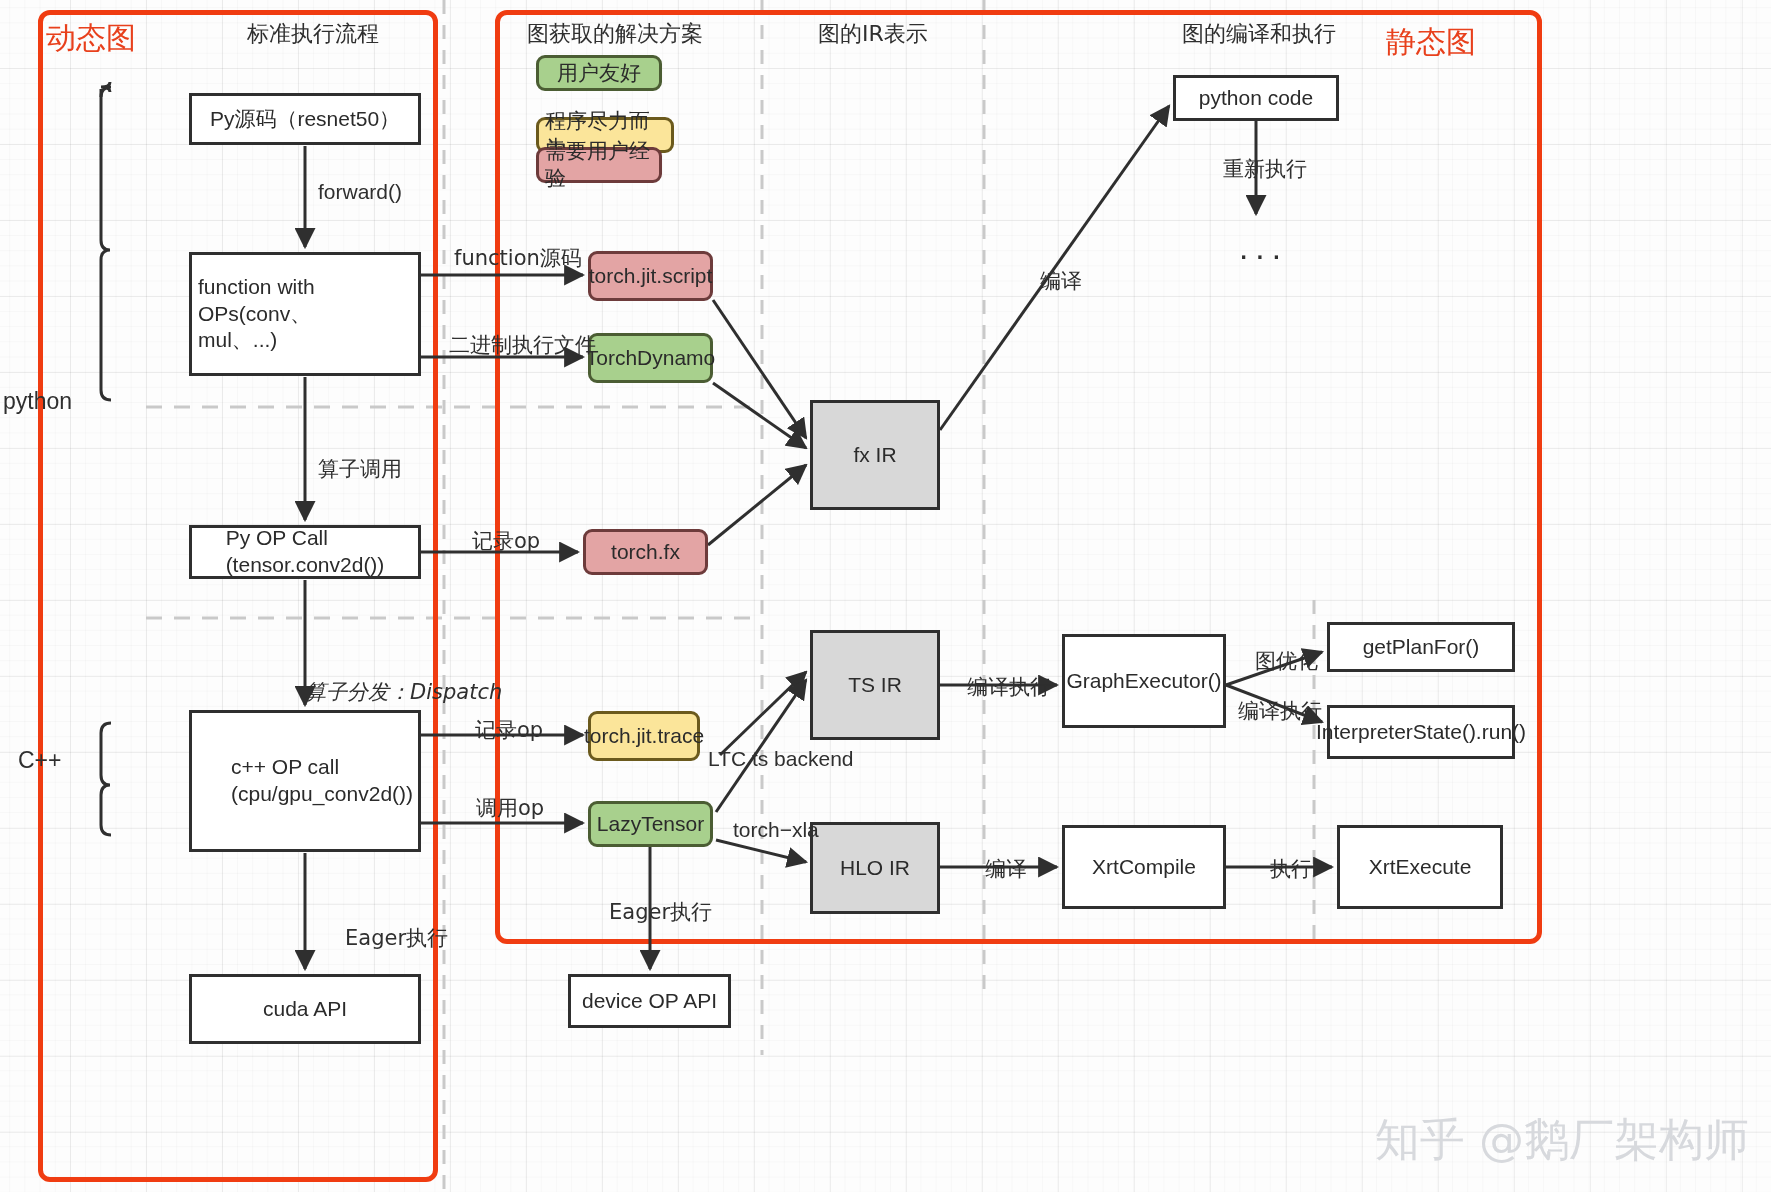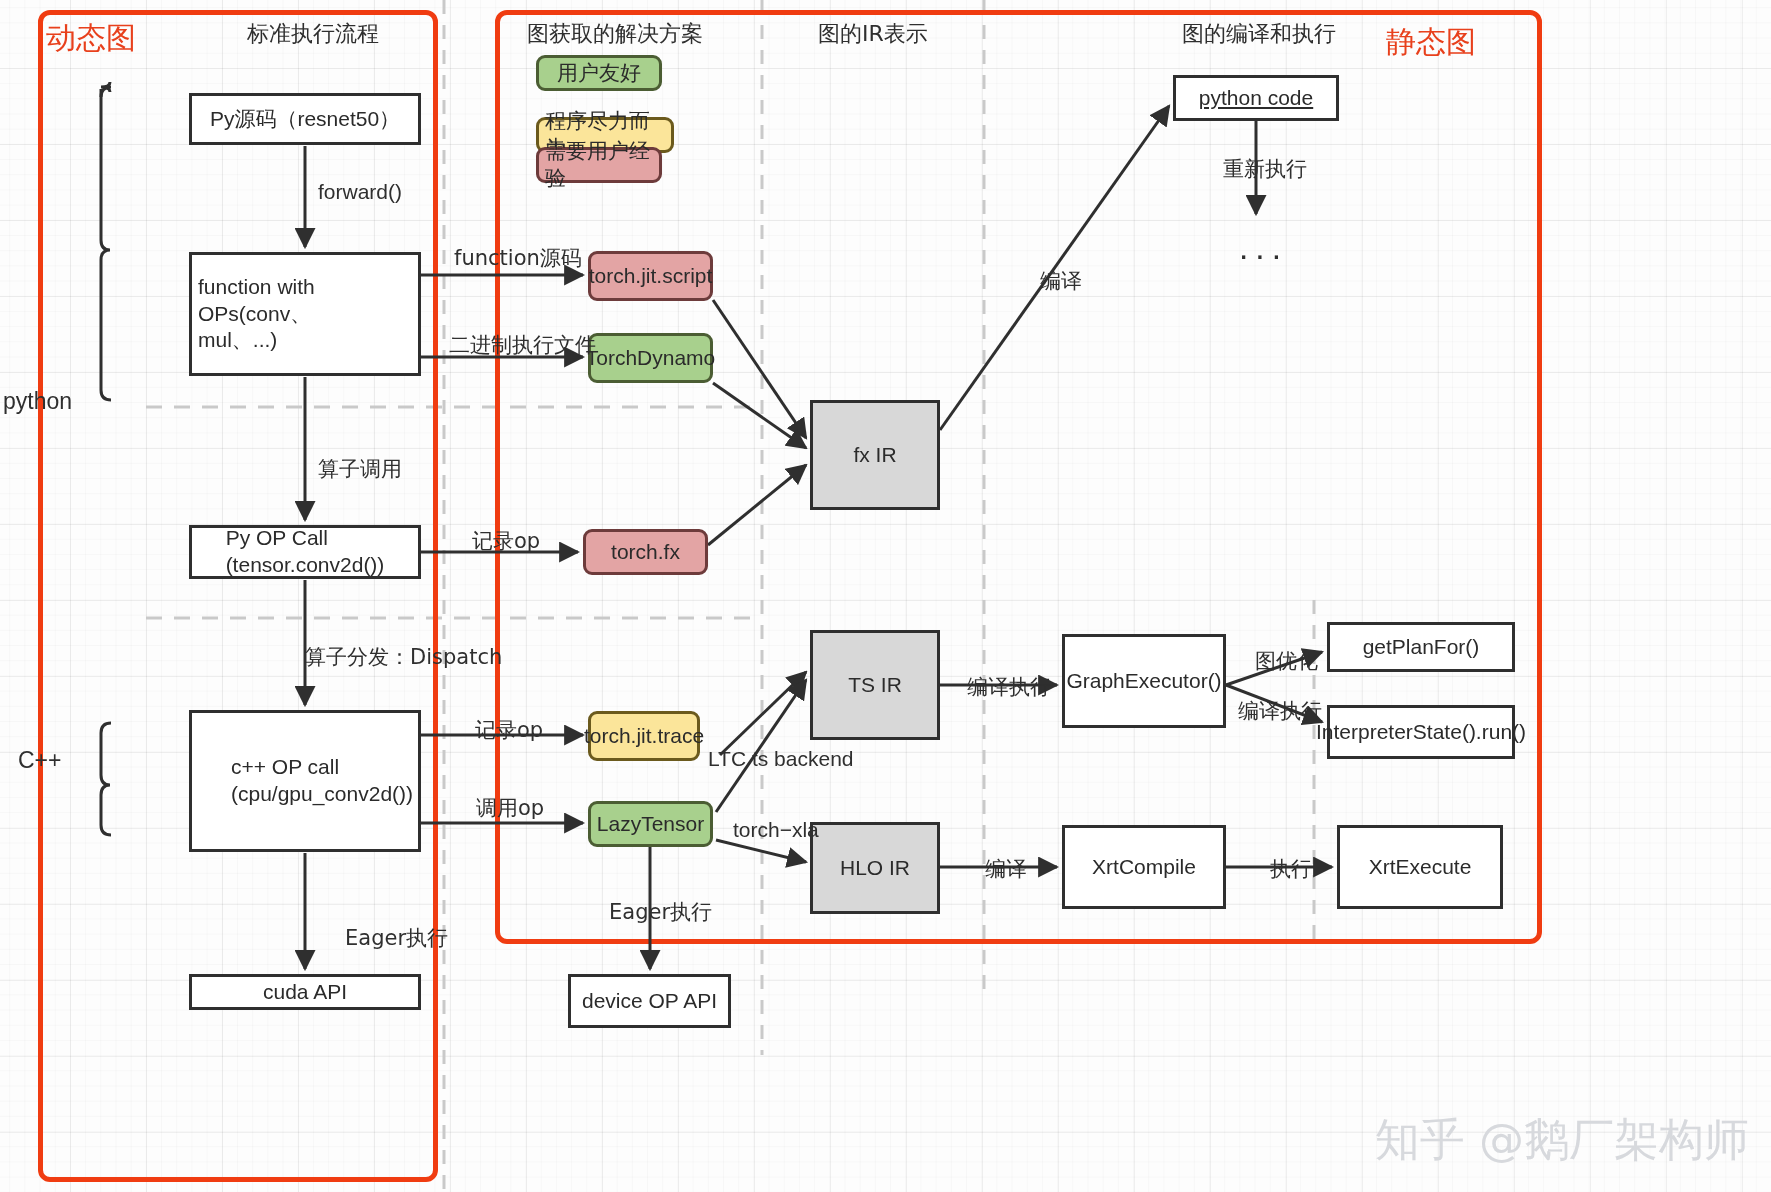--- a/index.html
+++ b/index.html
@@ -146,45 +146,45 @@
 mul、...)</span>
   </div>
   <div class="node plain" style="left:189px;top:525px;width:232px;height:54px;">
     <span style="white-space:pre-line;">Py OP Call
 (tensor.conv2d())</span>
   </div>
   <div class="node plain" style="left:189px;top:710px;width:232px;height:142px;padding-left:40px;">
     <span style="white-space:pre-line;">c++ OP call
 (cpu/gpu_conv2d())</span>
   </div>
-  <div class="node plain" style="left:189px;top:974px;width:232px;height:36px;">cuda API</div>
+  <div class="node plain" style="left:189px;top:974px;width:232px;height:70px;">cuda API</div>
   <div class="node plain" style="left:568px;top:974px;width:163px;height:54px;">device OP API</div>
 
   <div class="node rnd pink" style="left:588px;top:251px;width:125px;height:50px;">torch.jit.script</div>
   <div class="node rnd green" style="left:588px;top:333px;width:125px;height:50px;">TorchDynamo</div>
   <div class="node rnd pink" style="left:583px;top:529px;width:125px;height:46px;">torch.fx</div>
   <div class="node rnd yellow" style="left:588px;top:711px;width:112px;height:50px;">torch.jit.trace</div>
   <div class="node rnd green" style="left:588px;top:801px;width:125px;height:46px;">LazyTensor</div>
 
   <div class="node gray" style="left:810px;top:400px;width:130px;height:110px;">fx IR</div>
   <div class="node gray" style="left:810px;top:630px;width:130px;height:110px;">TS IR</div>
   <div class="node gray" style="left:810px;top:822px;width:130px;height:92px;">HLO IR</div>
 
-  <div class="node plain" style="left:1173px;top:75px;width:166px;height:46px;text-decoration:underline;">python code</div>
+  <div class="node plain" style="left:1173px;top:75px;width:166px;height:46px;">python code</div>
   <div class="node plain" style="left:1062px;top:634px;width:164px;height:94px;">GraphExecutor()</div>
   <div class="node plain" style="left:1327px;top:622px;width:188px;height:50px;">getPlanFor()</div>
   <div class="node plain" style="left:1327px;top:705px;width:188px;height:54px;">InterpreterState().run()</div>
   <div class="node plain" style="left:1062px;top:825px;width:164px;height:84px;">XrtCompile</div>
   <div class="node plain" style="left:1337px;top:825px;width:166px;height:84px;">XrtExecute</div>
 
   <div class="dots" style="left:1238px;top:235px;">···</div>
 
   <div class="lbl" style="left:318px;top:180px;">forward()</div>
   <div class="lbl cn" style="left:318px;top:455px;">算子调用</div>
-  <div class="lbl cn" style="left:305px;top:643px;">算子分发：Dispatch</div>
+  <div class="lbl cn" style="left:305px;top:678px;font-style:italic;">算子分发：Dispatch</div>
   <div class="lbl cn" style="left:345px;top:924px;">Eager执行</div>
   <div class="lbl cn" style="left:454px;top:244px;">function源码</div>
   <div class="lbl cn" style="left:449px;top:331px;">二进制执行文件</div>
   <div class="lbl cn" style="left:472px;top:527px;">记录op</div>
   <div class="lbl cn" style="left:475px;top:716px;">记录op</div>
   <div class="lbl cn" style="left:476px;top:794px;">调用op</div>
   <div class="lbl" style="left:708px;top:747px;">LTC ts backend</div>
   <div class="lbl" style="left:733px;top:818px;">torch−xla</div>
   <div class="lbl cn" style="left:609px;top:898px;">Eager执行</div>
   <div class="lbl cn" style="left:1040px;top:267px;">编译</div>

